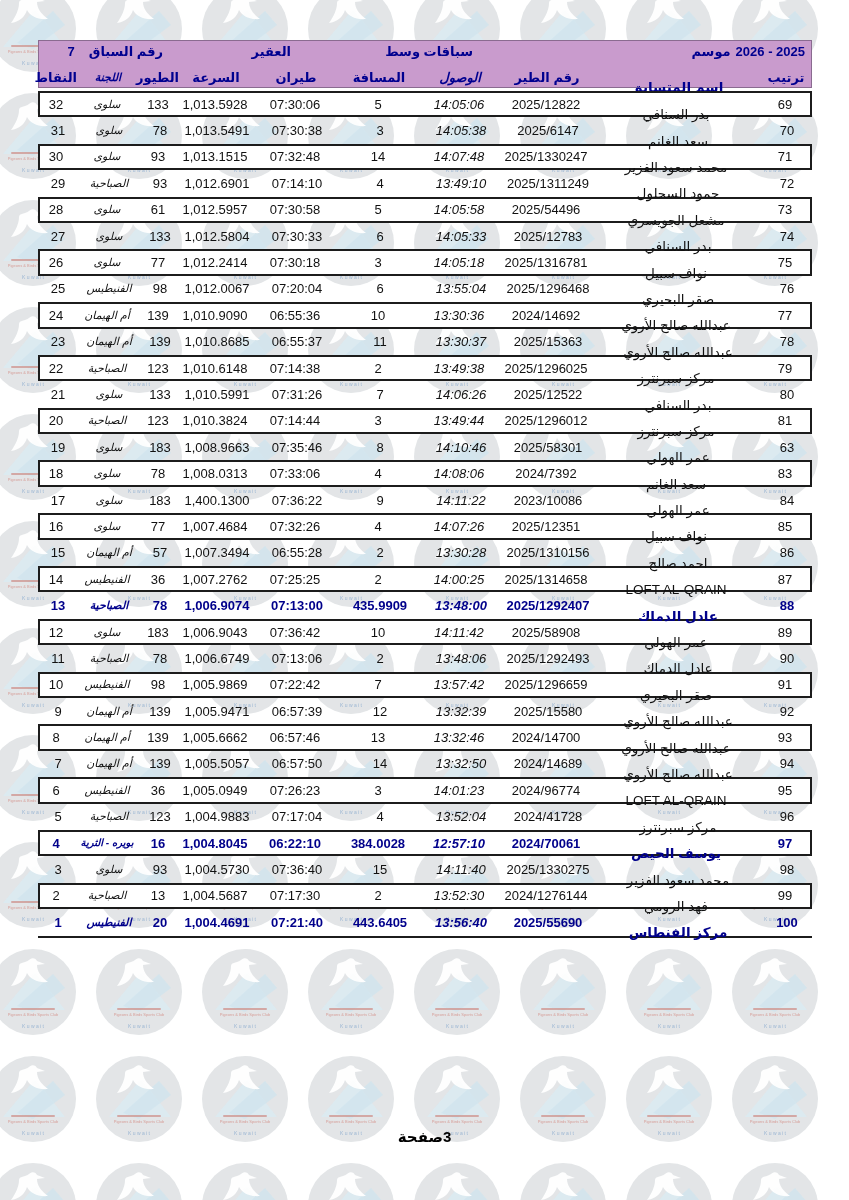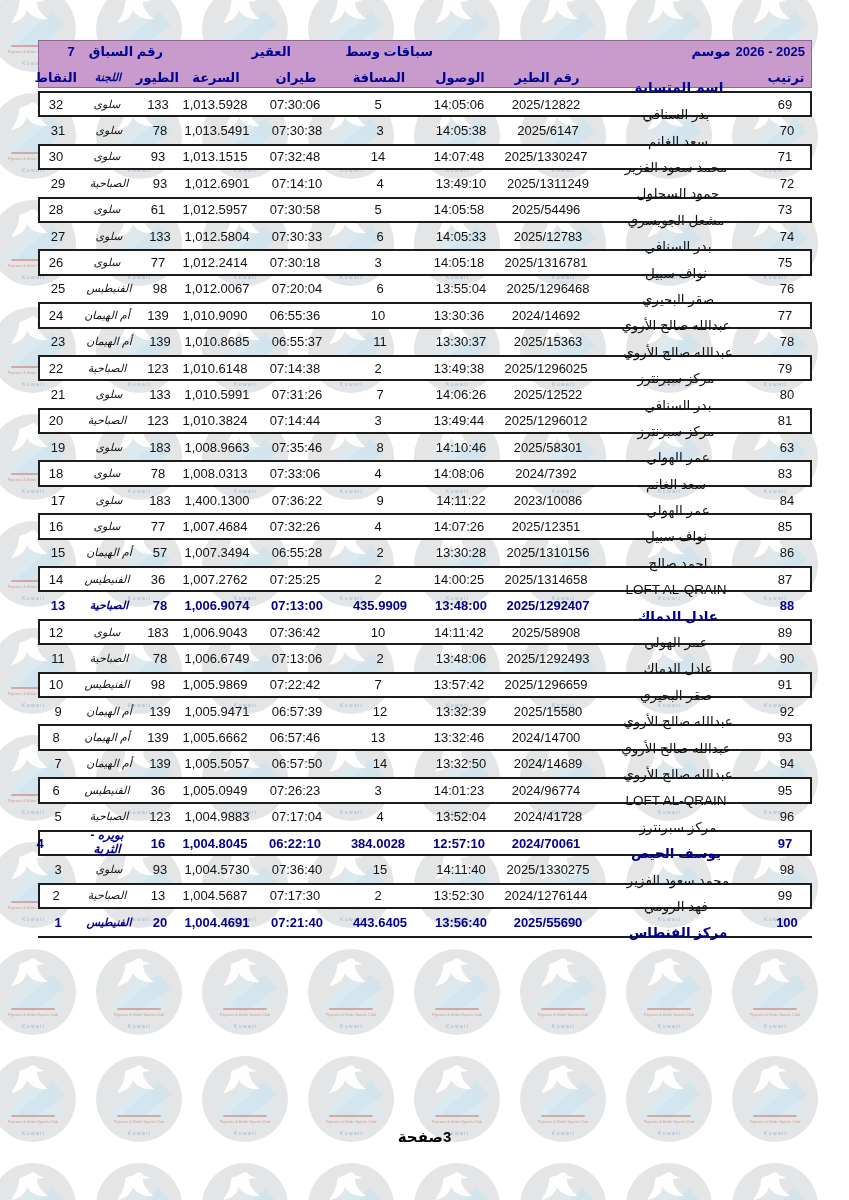--- a/index.html
+++ b/index.html
@@ -12,40 +12,40 @@
   .wm{position:absolute;width:88px;height:88px;opacity:.5;}
   
   #report-header{
     position:absolute;left:38px;top:40px;width:774px;height:48px;z-index:2;
     background:#c99bcd;border:1px solid #8a6b90;box-sizing:border-box;
     color:#00008f;font-weight:bold;
   }
   .band-top{position:relative;height:24px;font-size:13px;}
   .band-top .itm{position:absolute;top:3px;white-space:nowrap;}
   .season{right:6px;display:flex;flex-direction:row;gap:5px;direction:ltr;}
-  .category{right:378px;}
+  .category{right:338px;}
   .location{right:520px;}
   .race-no{right:648px;display:flex;direction:rtl;gap:14px;}
   .band-cols{display:flex;direction:rtl;height:24px;align-items:center;font-size:13px;}
   
   .c-rank{width:50px;}  .c-name{width:168px;margin-top:20px;} .c-bird{width:92px;}
-  .c-arr{width:82px;}   .c-dist{width:80px;}  .c-flight{width:86px;}
+  .c-arr{width:82px;font-style:italic;}   .c-dist{width:80px;}  .c-flight{width:86px;}
   .c-speed{width:74px;} .c-birds{width:40px;} .c-comm{width:62px;font-style:italic;}
   .c-pts{width:40px;}
   .band-cols span, .row > div{flex:none;text-align:center;}
   
   #results-table{position:absolute;left:38px;top:91px;width:774px;z-index:2;}
   .row{
     display:flex;direction:rtl;align-items:center;height:26.4px;
     box-sizing:border-box;font-size:13px;background:transparent;
   }
   .row.boxed{border:2px solid #1c1c1c;background:#fff;}
   .row.hl{color:#00008b;font-weight:bold;}
   .c-comm{font-size:11px;}
-  .c-comm.tiny{font-size:12px;line-height:1.15;white-space:normal;margin-left:16px;}
+  .c-comm.tiny{font-size:10px;line-height:1.15;white-space:normal;}
   .c-name{font-size:13.5px;}
   #table-bottom-line{border-top:2px solid #1c1c1c;height:0;}
   
   #page-footer{
     position:absolute;left:0;top:1128px;width:849px;z-index:2;
     display:flex;justify-content:center;direction:ltr;
     font-size:15px;font-weight:bold;color:#000;
   }
 </style>
 </head>

